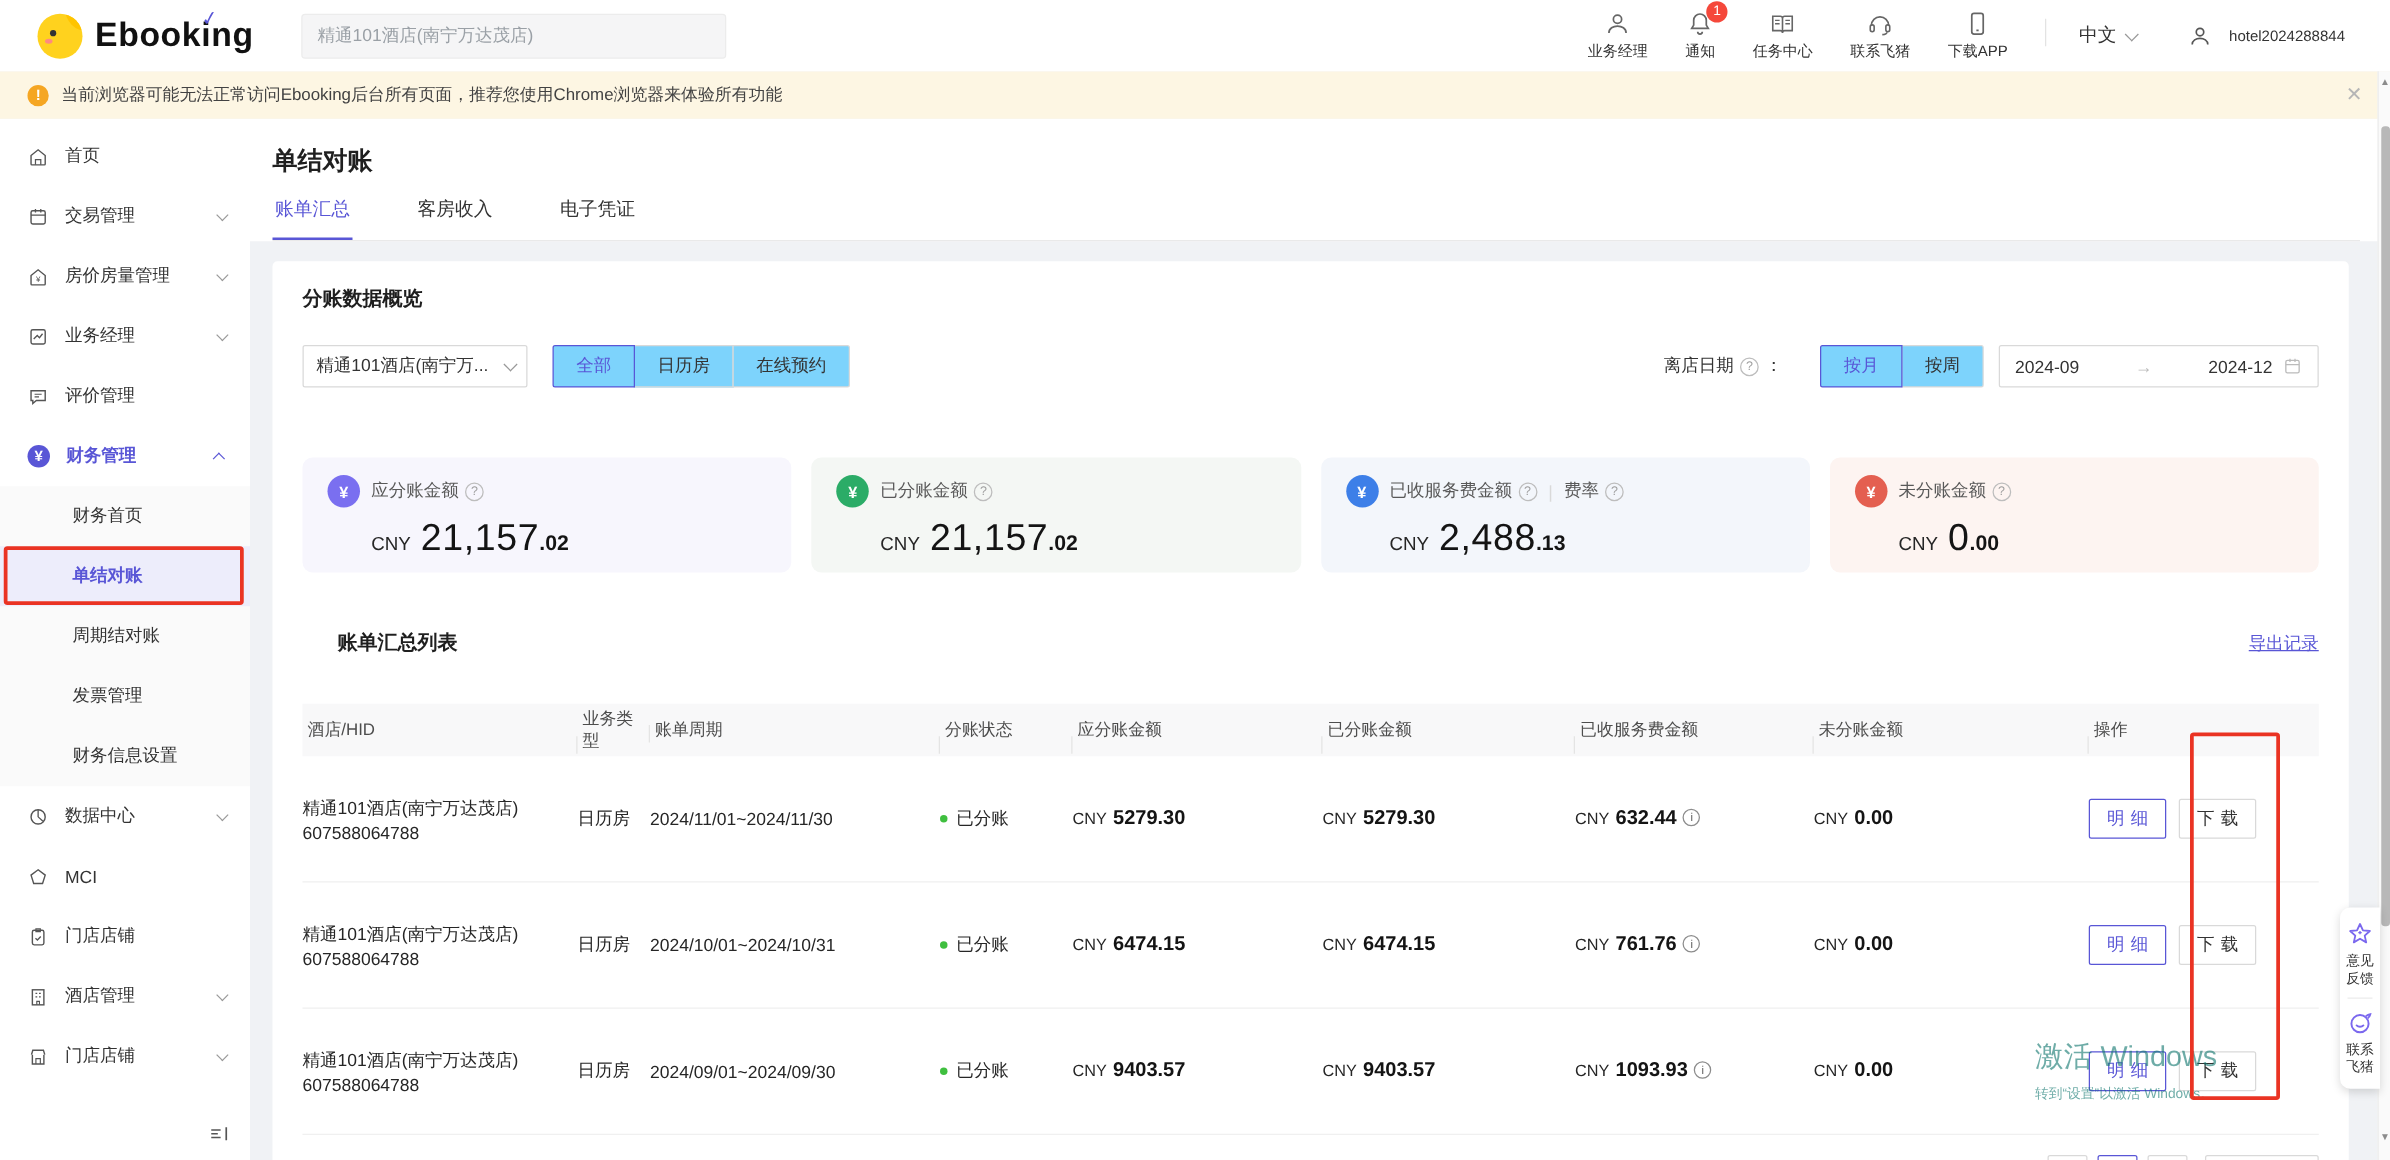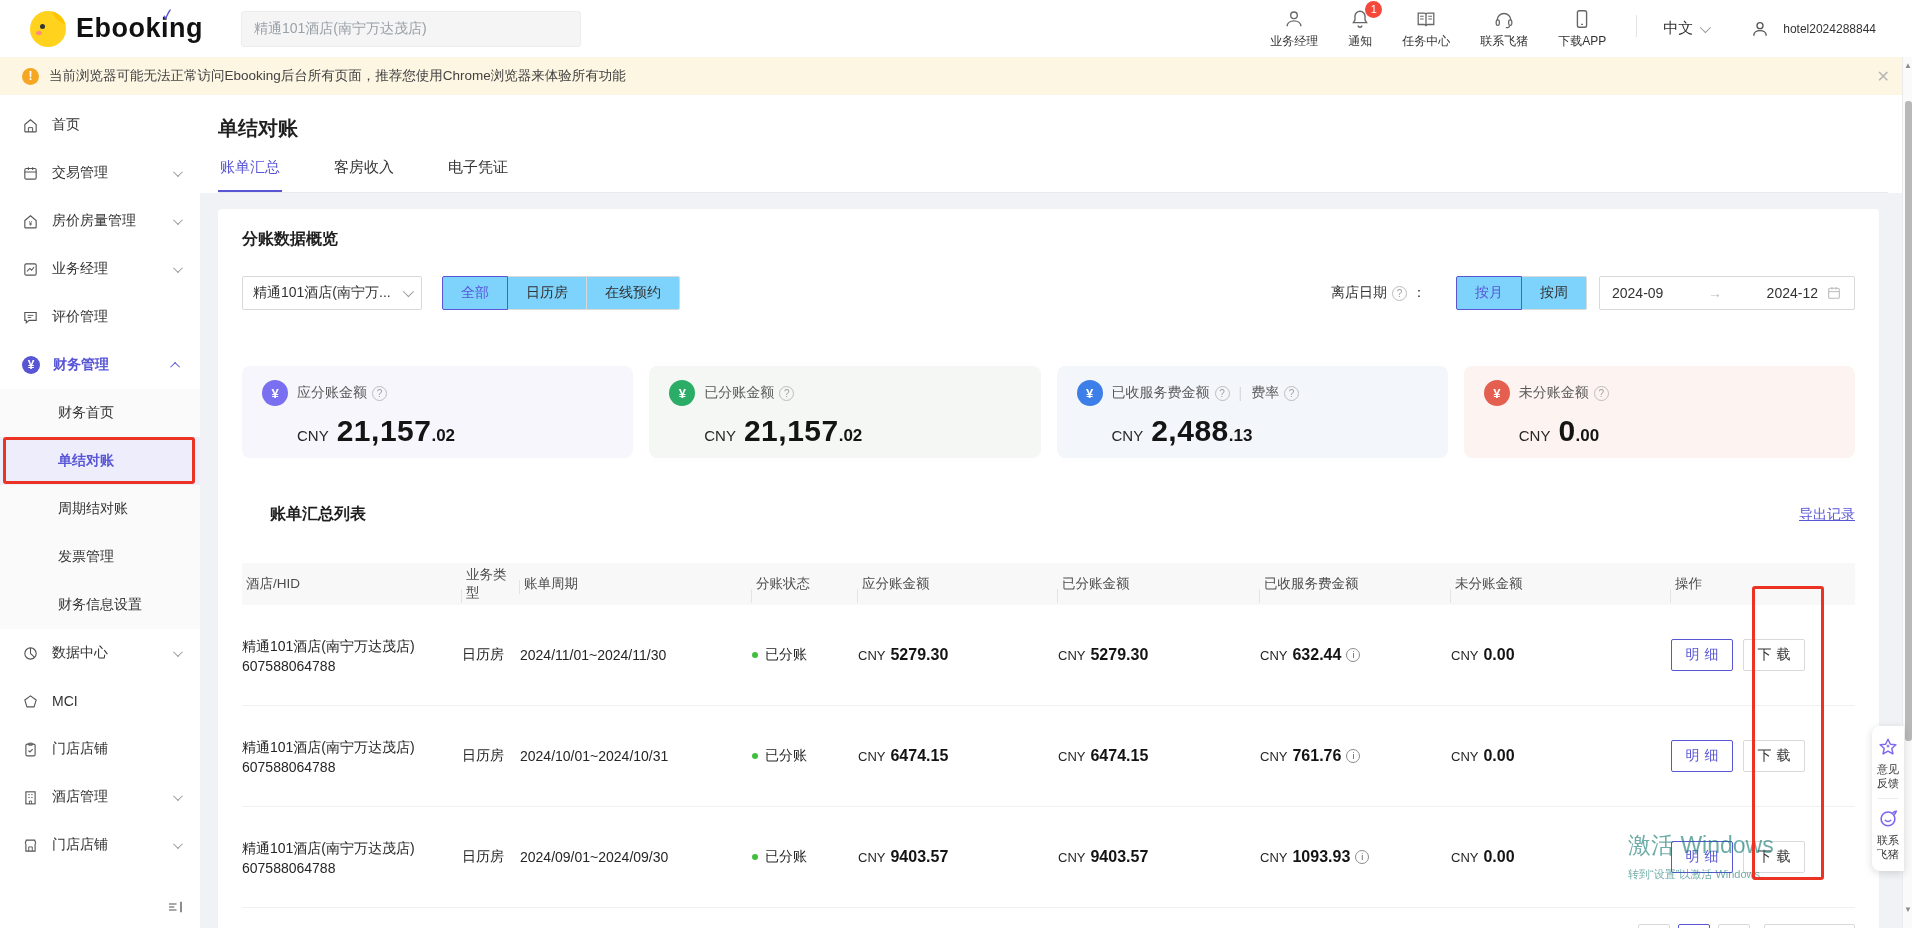--- a/index.html
+++ b/index.html
@@ -73,21 +73,21 @@
   .cards { display:flex; gap:16px; margin-top:56px; }
   .ov-card { flex:1; height:92px; border-radius:8px; padding:14px 20px; }
   .ov-c1 { background:#f7f6fd; } .ov-c2 { background:#f4f7f4; } .ov-c3 { background:#f3f6fb; } .ov-c4 { background:#fdf4f1; }
   .ov-head { display:flex; align-items:center; gap:9px; }
   .coin { width:26px; height:26px; border-radius:50%; color:#fff; font-size:13px; font-weight:bold; display:flex; align-items:center; justify-content:center; flex:none; }
   .coin.purple { background:#7a6ff0; } .coin.green { background:#2bac67; } .coin.blue { background:#3d7fe8; } .coin.red { background:#e45f50; }
   .ov-label { font-size:14px; color:#595959; display:flex; align-items:center; gap:5px; }
   .ov-sep { color:#d9d9d9; margin:0 4px; }
   .ov-value { margin:8px 0 0 35px; color:#141414; }
   .ov-value .cur { font-size:15px; color:#262626; margin-right:8px; }
-  .ov-value .int { font-size:30px; font-weight:bold; letter-spacing:0.5px; }
+  .ov-value .int { font-size:30px; font-weight:normal; letter-spacing:0.5px; }
   .ov-value .dec { font-size:17px; font-weight:bold; }
 
   .list-head { display:flex; align-items:center; justify-content:space-between; margin-top:46px;padding-left:28px; }
   .export-link { font-size:14px; color:#5956d6; cursor:pointer;text-decoration:underline; }
 
   .tbl { margin-top:38px; font-size:14px; }
   .tbl-header { display:flex; background:#f8f8f9; height:42px; align-items:center; color:#4d4d4d; font-size:13.5px; }
   .th { padding:0 12px 0 2px; position:relative; }
   .th:not(:last-child)::after { content:""; position:absolute; right:0; top:14px; height:14px; width:1px; background:#e4e4e4; }
   .tbl-header .th { padding-left:4px; }

